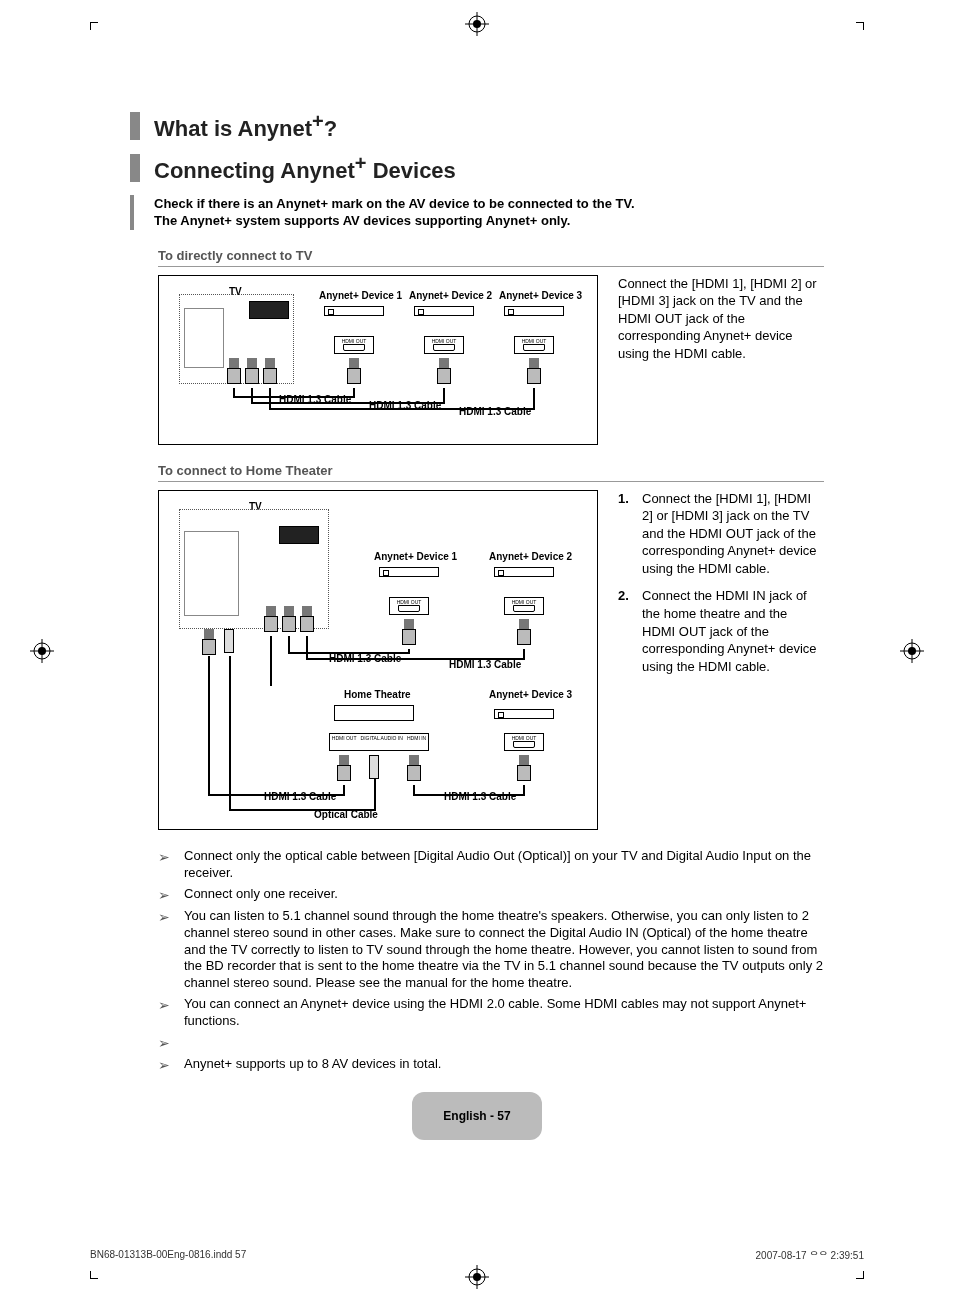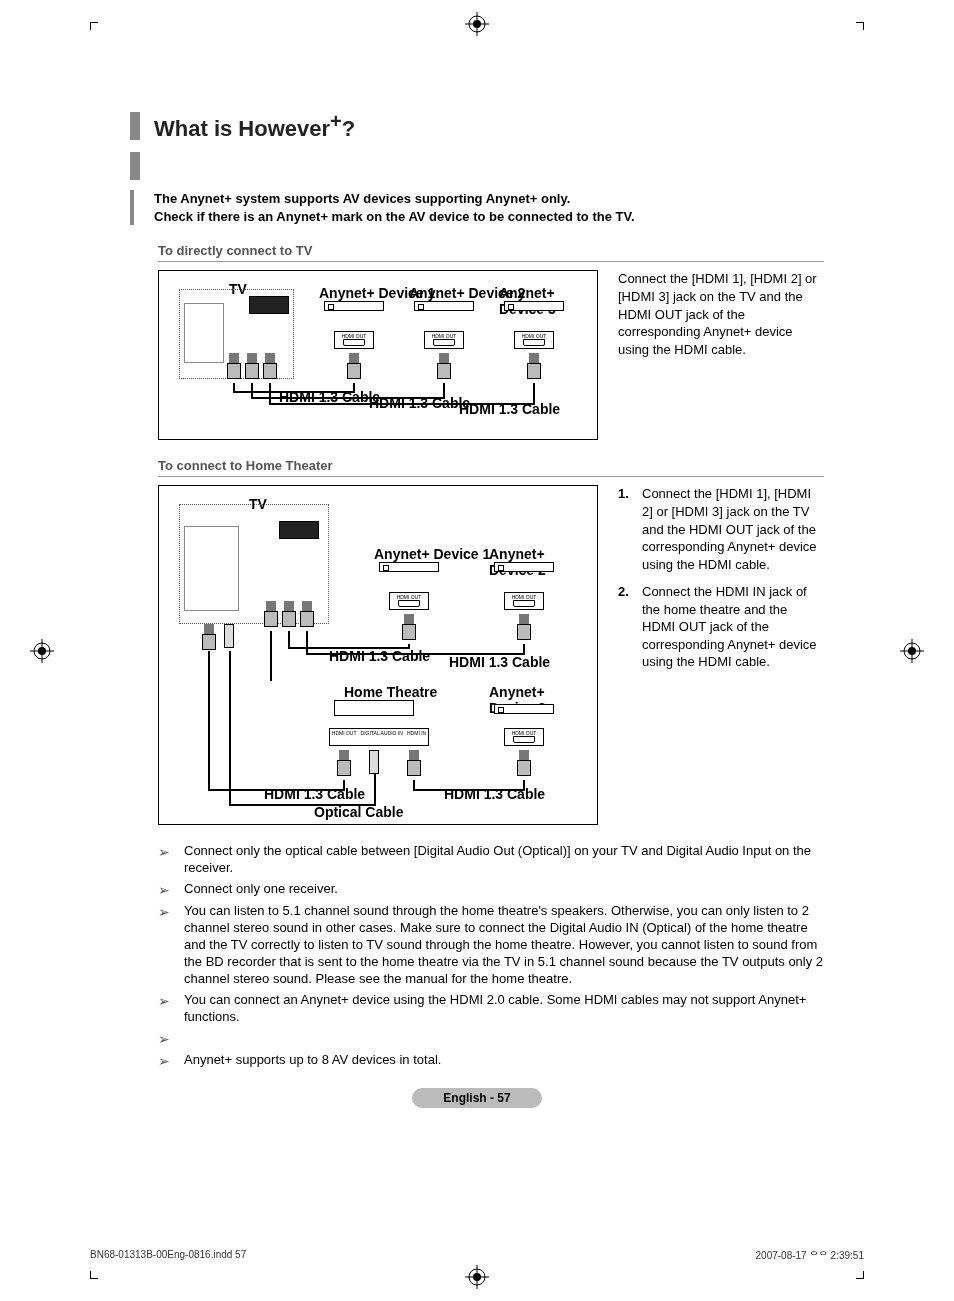--- a/index.html
+++ b/index.html
@@ -163,21 +163,21 @@
       font-size: 13px;
       line-height: 1.35;
       margin-bottom: 10px;
     }
     .side-list .num {
       font-weight: bold;
       width: 24px;
       flex-shrink: 0;
     }
     .diagram-label {
-      font-size: 14px;
+      font-size: 10px;
       font-weight: bold;
       position: absolute;
     }
     .diagram-inner {
       position: relative;
       width: 100%;
       height: 100%;
     }
     .device-box {
       position: absolute;
@@ -275,21 +275,21 @@
     }
     .page-badge {
       display: block;
       margin: 18px auto 0;
       width: 130px;
       text-align: center;
       background: #bbb;
       border-radius: 12px;
       font-size: 12px;
       font-weight: bold;
-      padding: 3px 0;
+      padding: 17px 0;
     }
     .footer {
       position: absolute;
       bottom: 40px;
       left: 90px;
       right: 90px;
       display: flex;
       justify-content: space-between;
       font-size: 10px;
       color: #333;
@@ -332,32 +332,35 @@
     <circle cx="12" cy="12" r="4" fill="#000"></circle>
     <line x1="12" y1="0" x2="12" y2="24" stroke="#000"></line>
     <line x1="0" y1="12" x2="24" y2="12" stroke="#000"></line>
   </svg>
 
 <div class="page">
 
   <div class="section-heading">
     <div class="heading-bar"></div>
     <div class="heading-text">
-      <span>What is However</span><span class="sup">+</span><span>?</span>
+      <span>What is Anynet</span><span class="sup">+</span><span>?</span>
     </div>
   </div>
 
   <div class="section-heading">
     <div class="heading-bar"></div>
+    <div class="heading-text">
+      <span>Connecting Anynet</span><span class="sup">+</span><span> Devices</span>
+    </div>
   </div>
   <div class="desc-with-bar">
     <div class="desc-bar"></div>
     <div class="desc-text">
+      <div>Check if there is an Anynet+ mark on the AV device to be connected to the TV.</div>
       <div>The Anynet+ system supports AV devices supporting Anynet+ only.</div>
-      <div>Check if there is an Anynet+ mark on the AV device to be connected to the TV.</div>
     </div>
   </div>
 
   <div style="margin-left:28px">
     <div class="sub-heading">To directly connect to TV</div>
     <div class="diagram-row">
       <div class="diagram-box d1">
         <div class="diagram-inner">
           <span class="diagram-label" style="top:0;left:60px">TV</span>
           <div class="tv-outline" style="top:8px;left:10px;width:115px;height:90px"></div>

